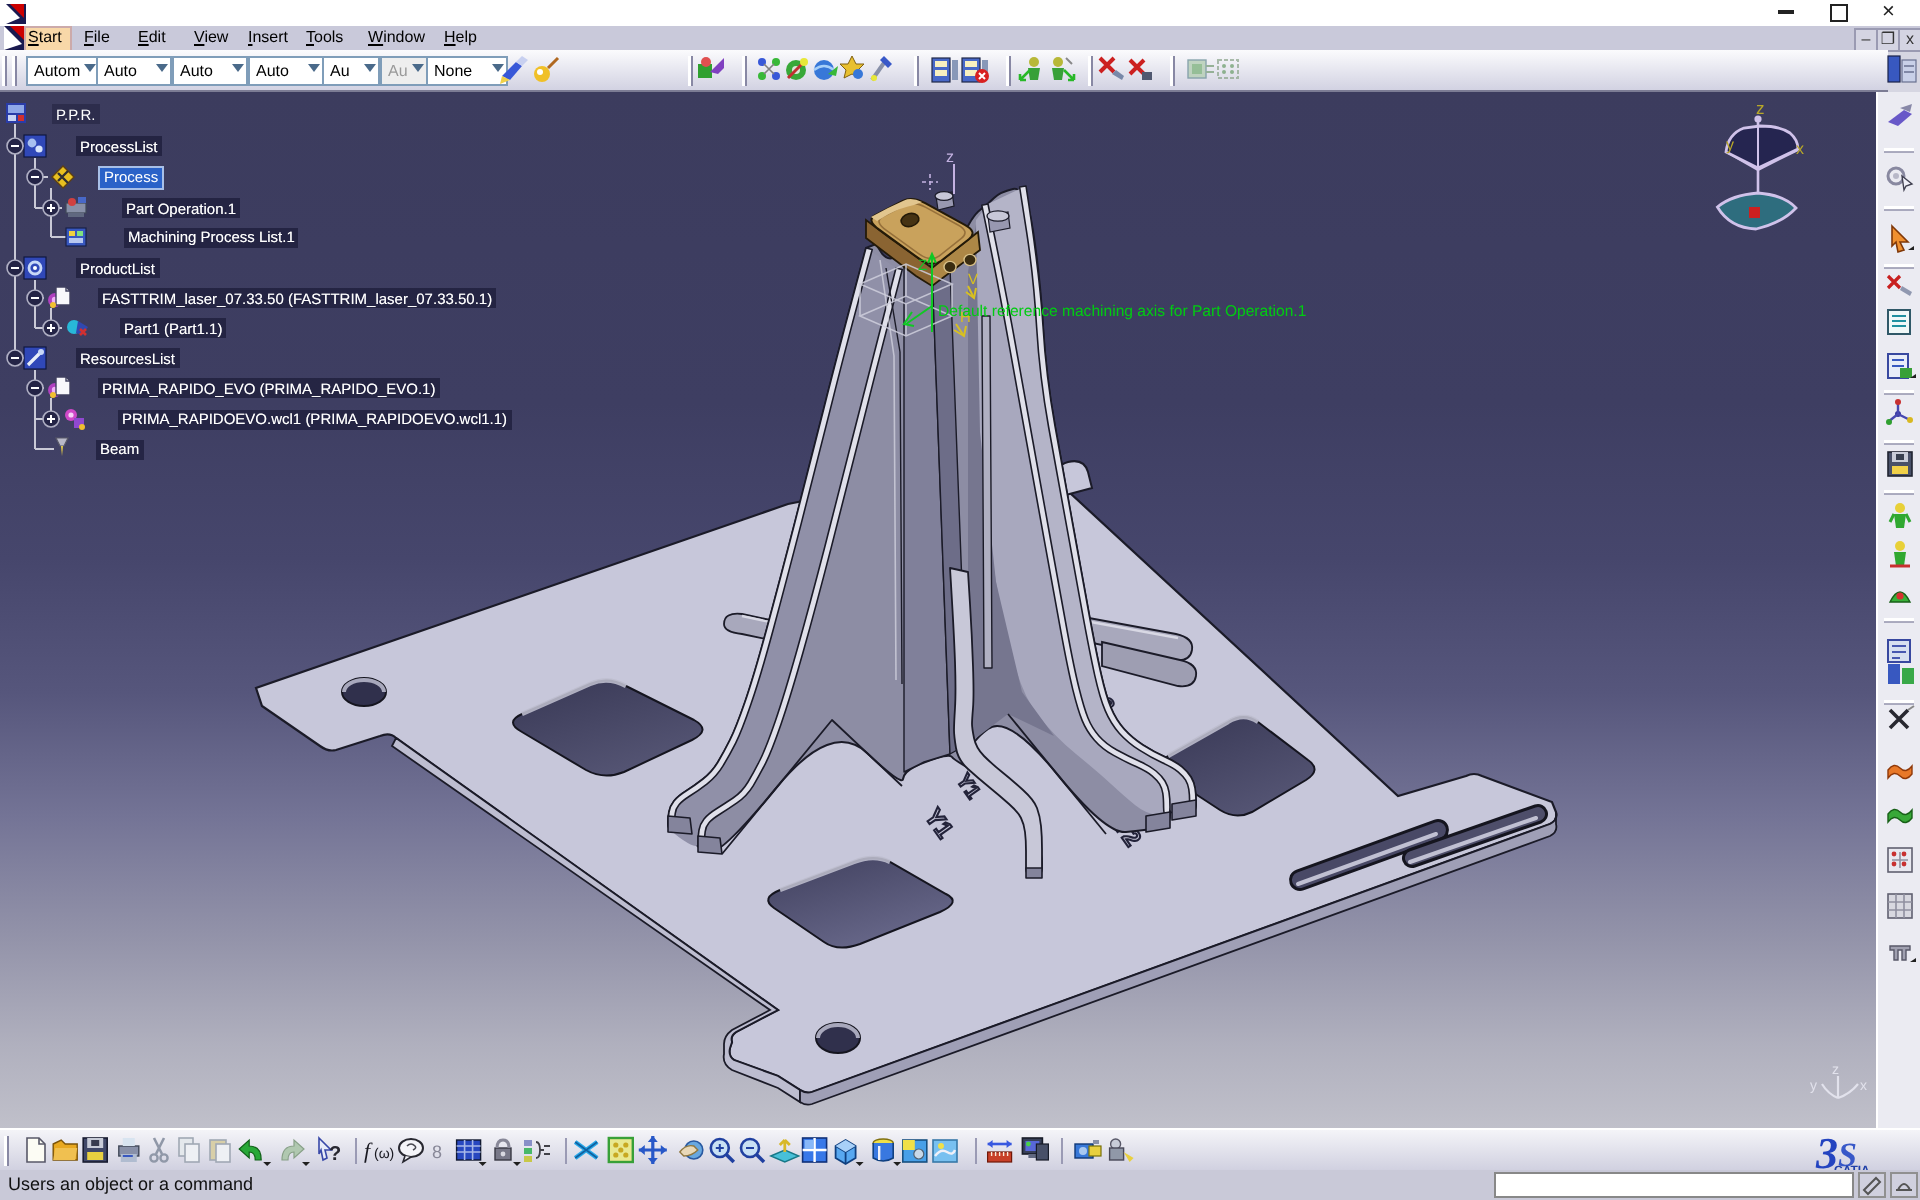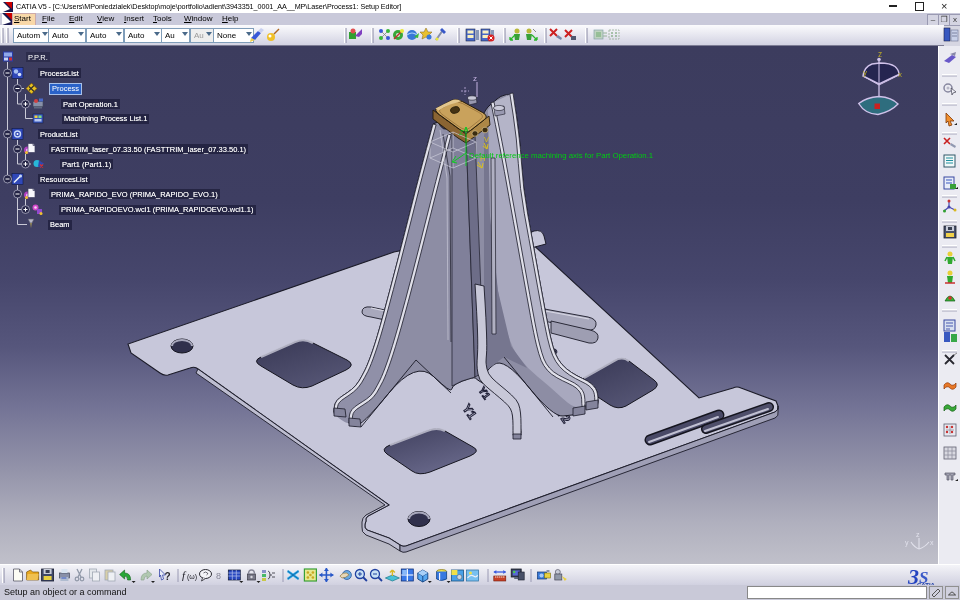--- a/index.html
+++ b/index.html
@@ -40,21 +40,20 @@
 </style>
 </head>
 <body>
 <div id="app">
   <div id="titlebar">
     <svg style="position:absolute;left:3px;top:2px" width="10" height="10">
         <rect width="10" height="10" fill="#1a1a50"></rect>
         <path d="M0 0 L7 7 L0 10z" fill="#fff"></path>
         <path d="M2 0 L9 7 L9 0z" fill="#c00"></path>
       </svg>
-    <div id="titletext">CATIA V5 - [C:\Users\MPoniedzialek\Desktop\moje\portfolio\adient\3943351_0001_AA__MP\Laser\Process1: Setup Editor]</div>
     <div id="tb-min"></div>
     <div id="tb-max"></div>
     <div id="tb-close">×</div>
   </div>
   <div id="menubar">
     <svg style="position:absolute;left:2px;top:0" width="12" height="12">
         <rect width="12" height="12" fill="#1a1a50"></rect>
         <path d="M0 0 L9 9 L0 12z" fill="#fff"></path>
         <path d="M3 0 L12 9 L12 0z" fill="#c00"></path>
       </svg>
@@ -735,21 +734,21 @@
         <path d="M9,8 L14,11 L12,13 Z" fill="#e8d040"></path>
       </g>
 <g transform="translate(908,-1)">
         <text x="0" y="20" font-size="22" font-weight="bold" font-style="italic" fill="#2444c0" font-family="Liberation Serif, serif">3</text>
         <text x="11" y="19" font-size="17" font-weight="bold" font-style="italic" fill="#3858c8" font-family="Liberation Serif, serif">S</text>
         <text x="9" y="23" font-size="6" font-weight="bold" fill="#2040a8" font-family="Liberation Sans, sans-serif">CATIA</text>
       </g>
     </svg>
   </div>
   <div id="statusbar">
-    <div style="position:absolute;left:4px;top:2px">Setup an object or a command</div>
+    <div style="position:absolute;left:4px;top:2px">Users an object or a command</div>
     <div id="statusinput"></div>
     <div class="sbtn" style="left:929px"><svg width="12" height="11">
         <path d="M2,8 L8,2 L10,4 L4,10 Z" fill="none" stroke="#555" stroke-width="1"></path>
       </svg></div>
     <div class="sbtn" style="left:945px"><svg width="12" height="11">
         <path d="M3,8 Q6,2 9,8 M2,8 h8" fill="none" stroke="#555" stroke-width="1"></path>
       </svg></div>
   </div>
 
 </body></html>

